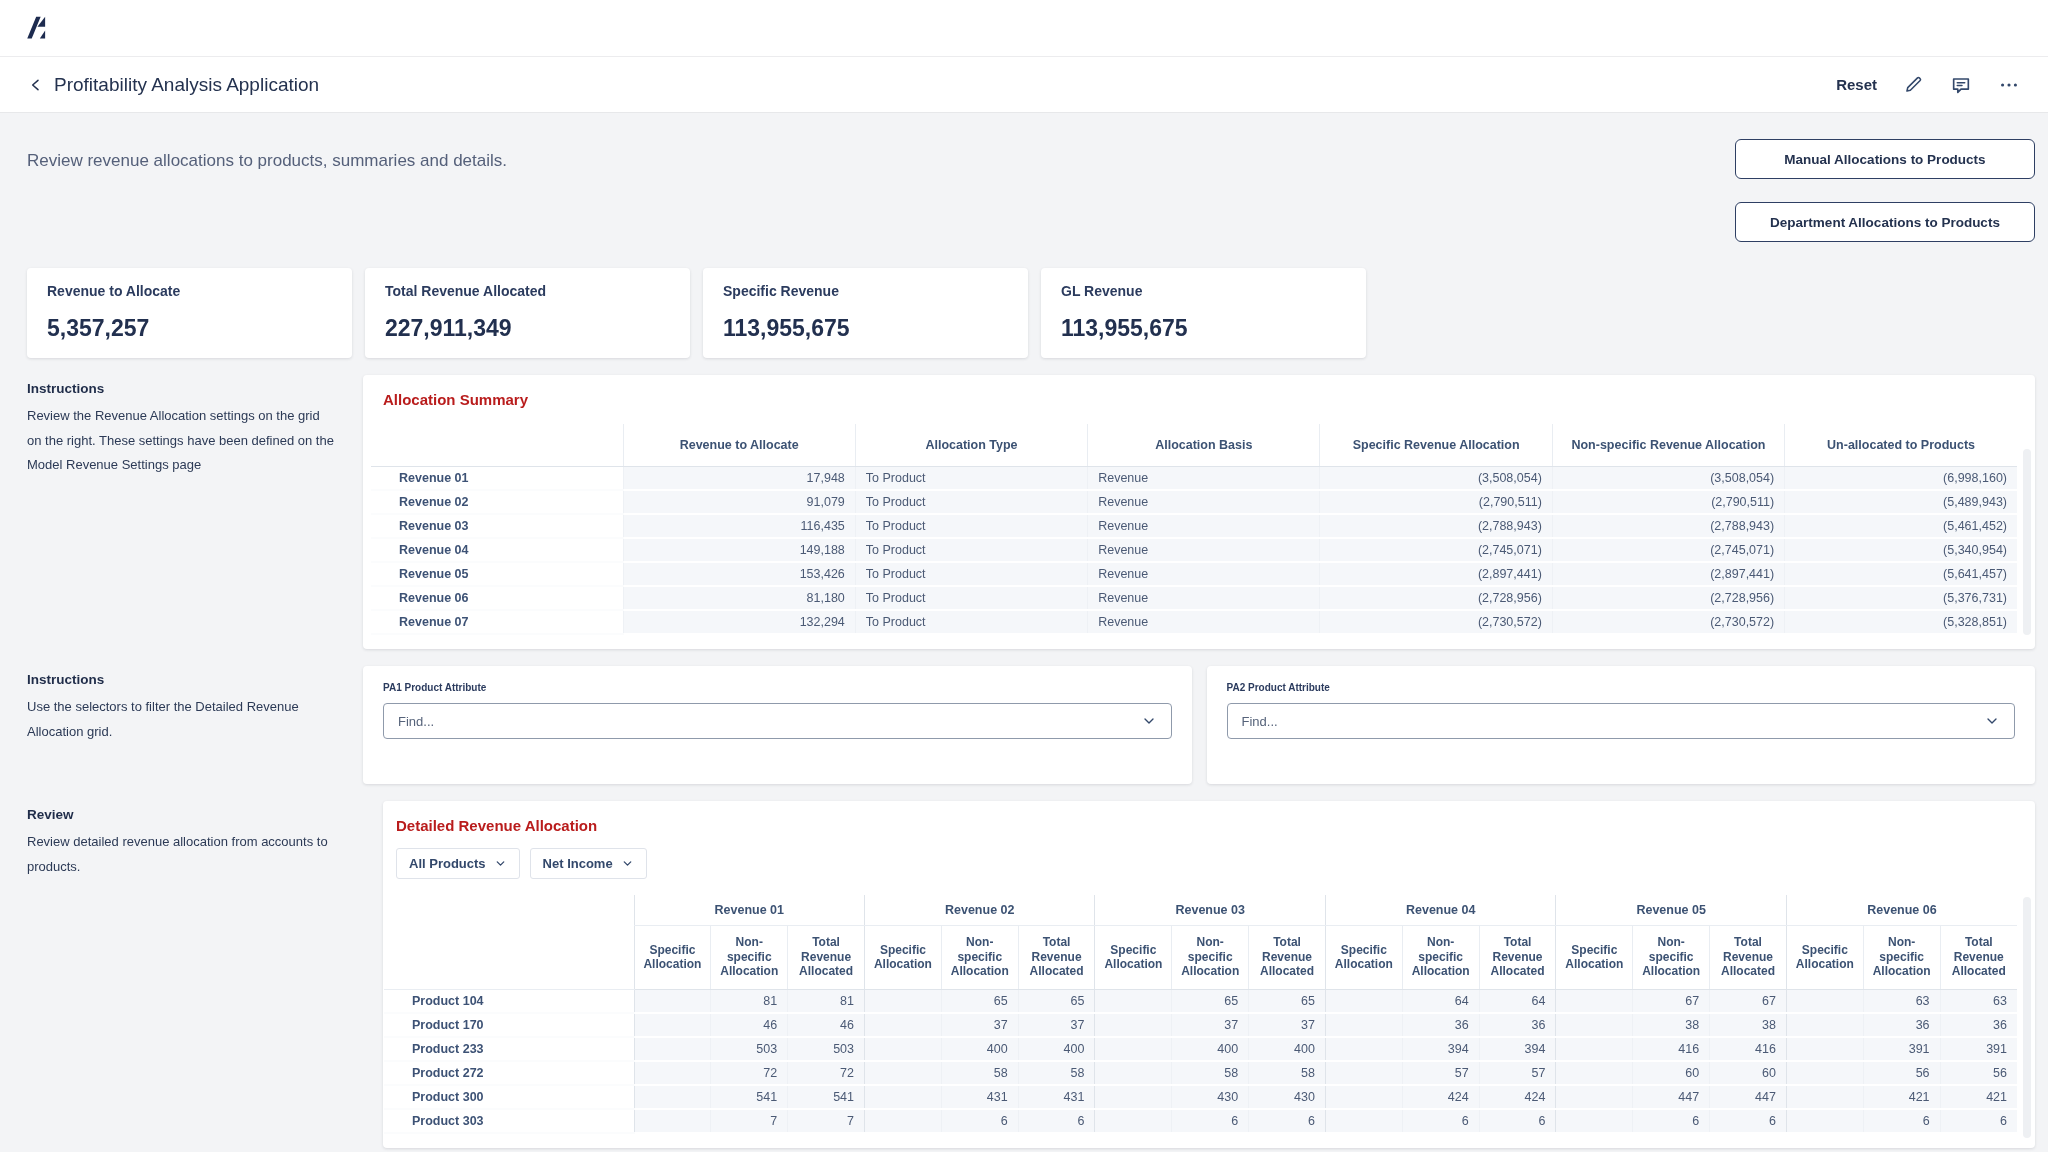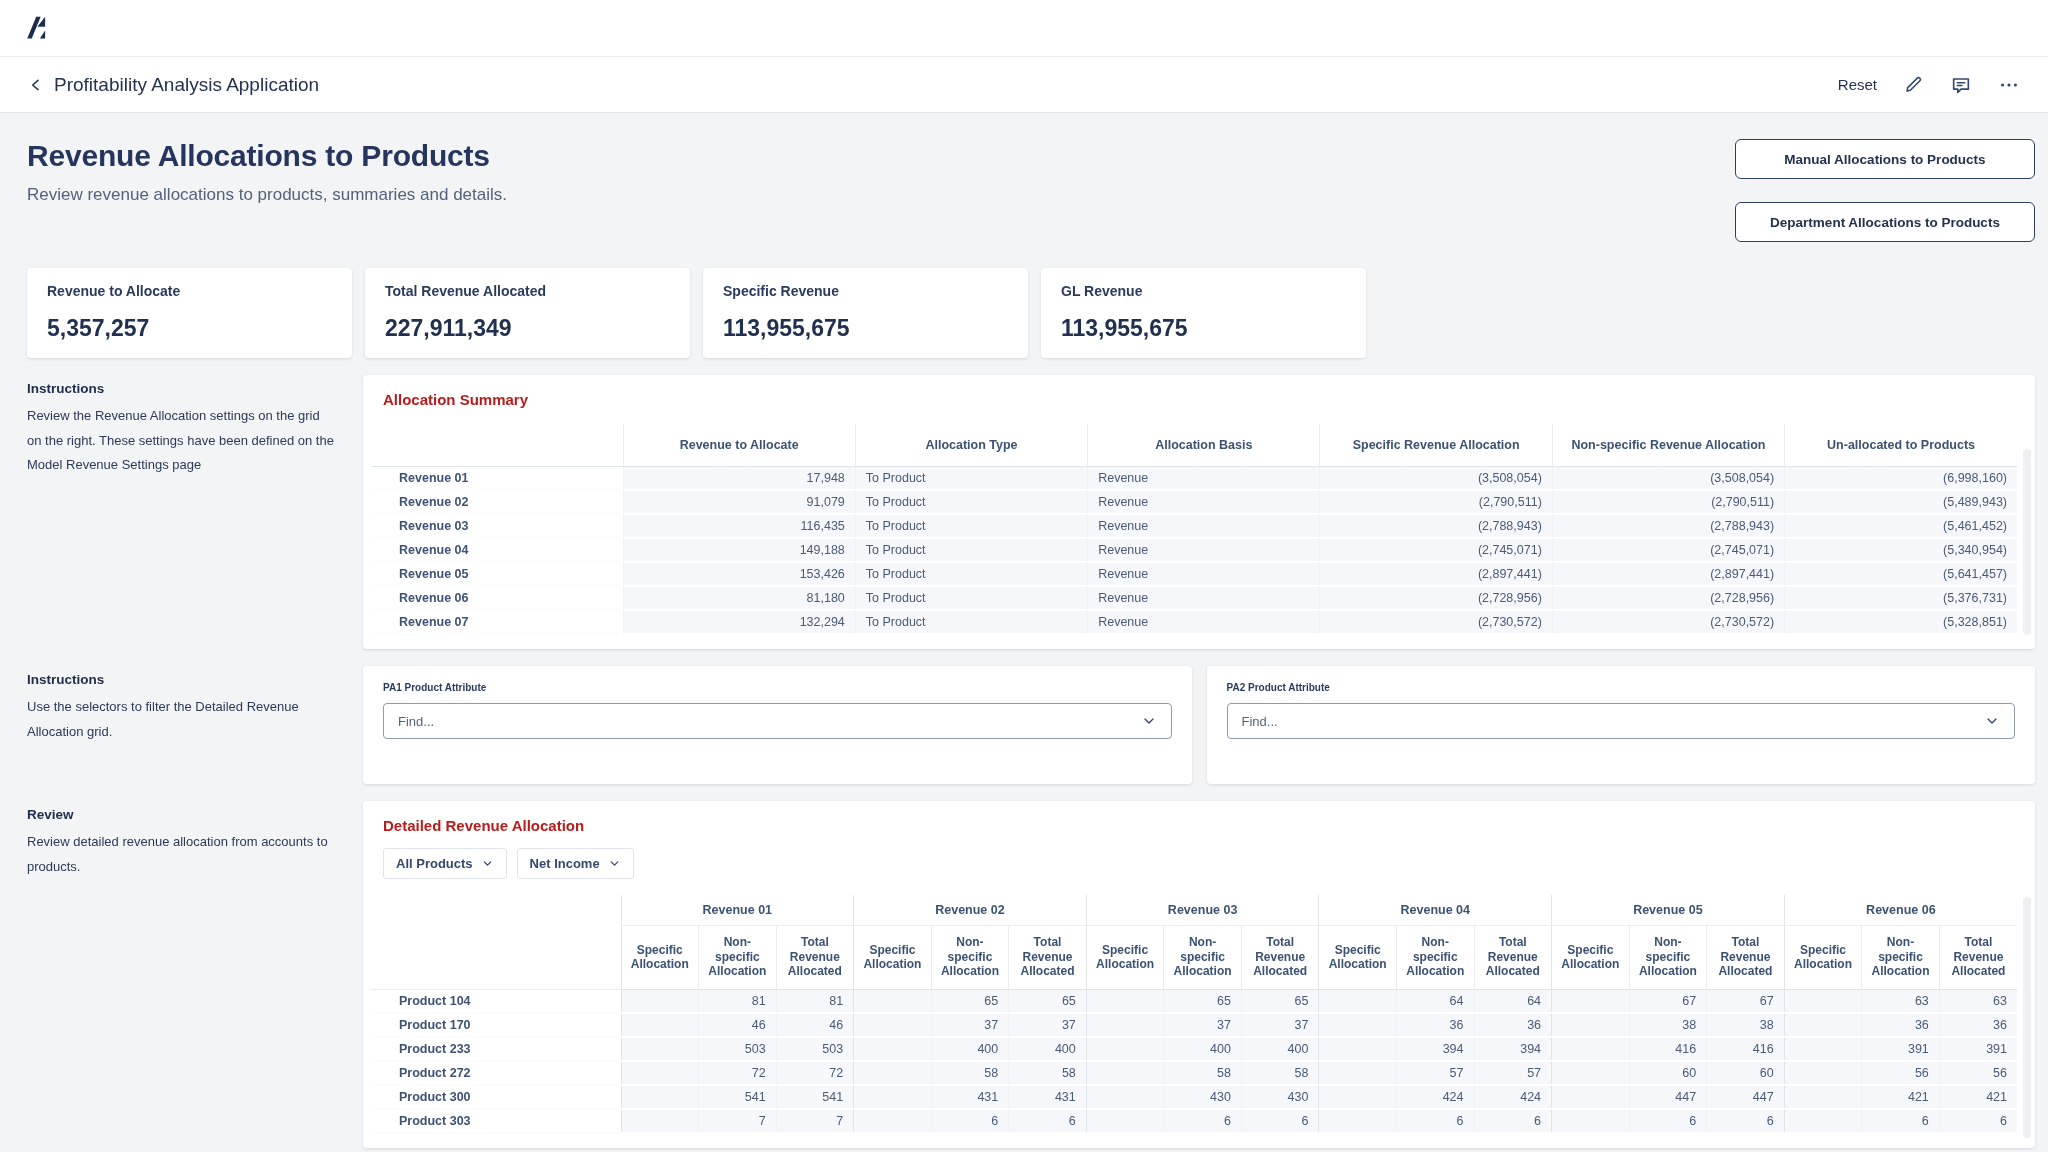--- a/index.html
+++ b/index.html
@@ -5,21 +5,21 @@
   * { margin:0; padding:0; box-sizing:border-box; }
   html,body { width:2048px; height:1152px; overflow:hidden; background:#f3f4f6;
     font-family:"Liberation Sans","DejaVu Sans",sans-serif; color:#2b3b5e; }
 
   
   .topbar { height:57px; background:#fff; border-bottom:1px solid #ececee; display:flex; align-items:center; padding:0 24px; }
   .headerbar { height:56px; background:#fff; border-bottom:1px solid #e7e8ea; display:flex; align-items:center; justify-content:space-between; padding:0 28px; }
   .hb-left { display:flex; gap:10px; }
   .hb-title { font-size:19px; font-weight:500; color:#24324f; }
   .hb-right { display:flex; align-items:center; gap:26px; }
-  .reset-btn { font-size:15px; font-weight:400; color:#24324f; background:none; border:none; cursor:pointer; font-family:inherit; }
+  .reset-btn { font-size:15px; font-weight:700; color:#24324f; background:none; border:none; cursor:pointer; font-family:inherit; }
   .icon-btn { background:none; border:none; cursor:pointer; display:flex; align-items:center; }
 
   
   .main { padding:26px 13px 0 27px; }
   .page-head { display:flex; justify-content:space-between; align-items:flex-start; }
   .page-title { font-size:30px; font-weight:700; color:#25355d; letter-spacing:-0.2px; }
   .page-sub { font-size:17px; color:#55607a; margin-top:12px; }
   .action-col { display:flex; flex-direction:column; gap:23px; }
   .outline-btn { width:300px; height:40px; background:#fff; border:1px solid #2e3f63; border-radius:6px;
     font-size:13.5px; font-weight:600; color:#24324f; cursor:pointer; font-family:inherit; }
@@ -51,21 +51,21 @@
   .summary-card { padding:16px 18px 14px 8px; }
   .summary-card .card-title { padding-left:12px; margin-bottom:16px; }
   .summary-table thead th { height:42px; }
   .summary-table td { height:24px; }
   .pa-card { flex:1; height:118px; padding:16px 20px; }
   .pa-label { font-size:10px; font-weight:700; color:#2b3b5e; margin-bottom:10px; }
   .pa-select { display:flex; align-items:center; justify-content:space-between; border:1px solid #8f9aab; border-radius:4px; height:36px; padding:0 14px; background:#fff; cursor:pointer; }
   .pa-input { border:none; outline:none; font-size:13px; color:#56637a; font-family:inherit; flex:1; background:transparent; }
   .pa-input::placeholder { color:#56637a; }
 
-  .detail-card { padding:16px 18px 14px 8px; }
+  .detail-card { padding:16px 18px 14px 1px;margin-left:20px; }
   .detail-card .card-title { padding-left:12px; }
   .chip-row { display:flex; gap:10px; margin:14px 0 16px 12px; }
   .chip { display:flex; align-items:center; gap:8px; border:1px solid #dfe3ea; border-radius:3px; background:#fff; padding:7px 12px;
     font-size:13px; font-weight:600; color:#33486b; cursor:pointer; font-family:inherit; }
   .detail-table thead tr.grp th { height:30px; border-bottom:1px solid #e9edf2; }
   .detail-table thead tr.sub th { height:64px; font-size:12px; line-height:1.2; padding:4px 4px; border-bottom:1px solid #dfe4ea; }
   .detail-table thead th.corner { border-left:none; border-bottom:1px solid #dfe4ea; }
   .detail-table td { height:24px; }
   .detail-table td.cell { border-left:1px solid #eef1f5; }
   .detail-table .grp-start { border-left:1px solid #dfe4ea !important; }
@@ -114,21 +114,20 @@
           <circle cx="19" cy="12" r="1.7"></circle>
         </svg>
     </button>
   </div>
 </div>
 
 <div class="main">
 
   <div class="page-head">
     <div>
-      <div class="page-title">Revenue Allocations to Products</div>
       <div class="page-sub">Review revenue allocations to products, summaries and details.</div>
     </div>
     <div class="action-col">
       <button class="outline-btn">Manual Allocations to Products</button>
       <button class="outline-btn">Department Allocations to Products</button>
     </div>
   </div>
 
   <div class="kpi-row">
     <div class="kpi-card">

